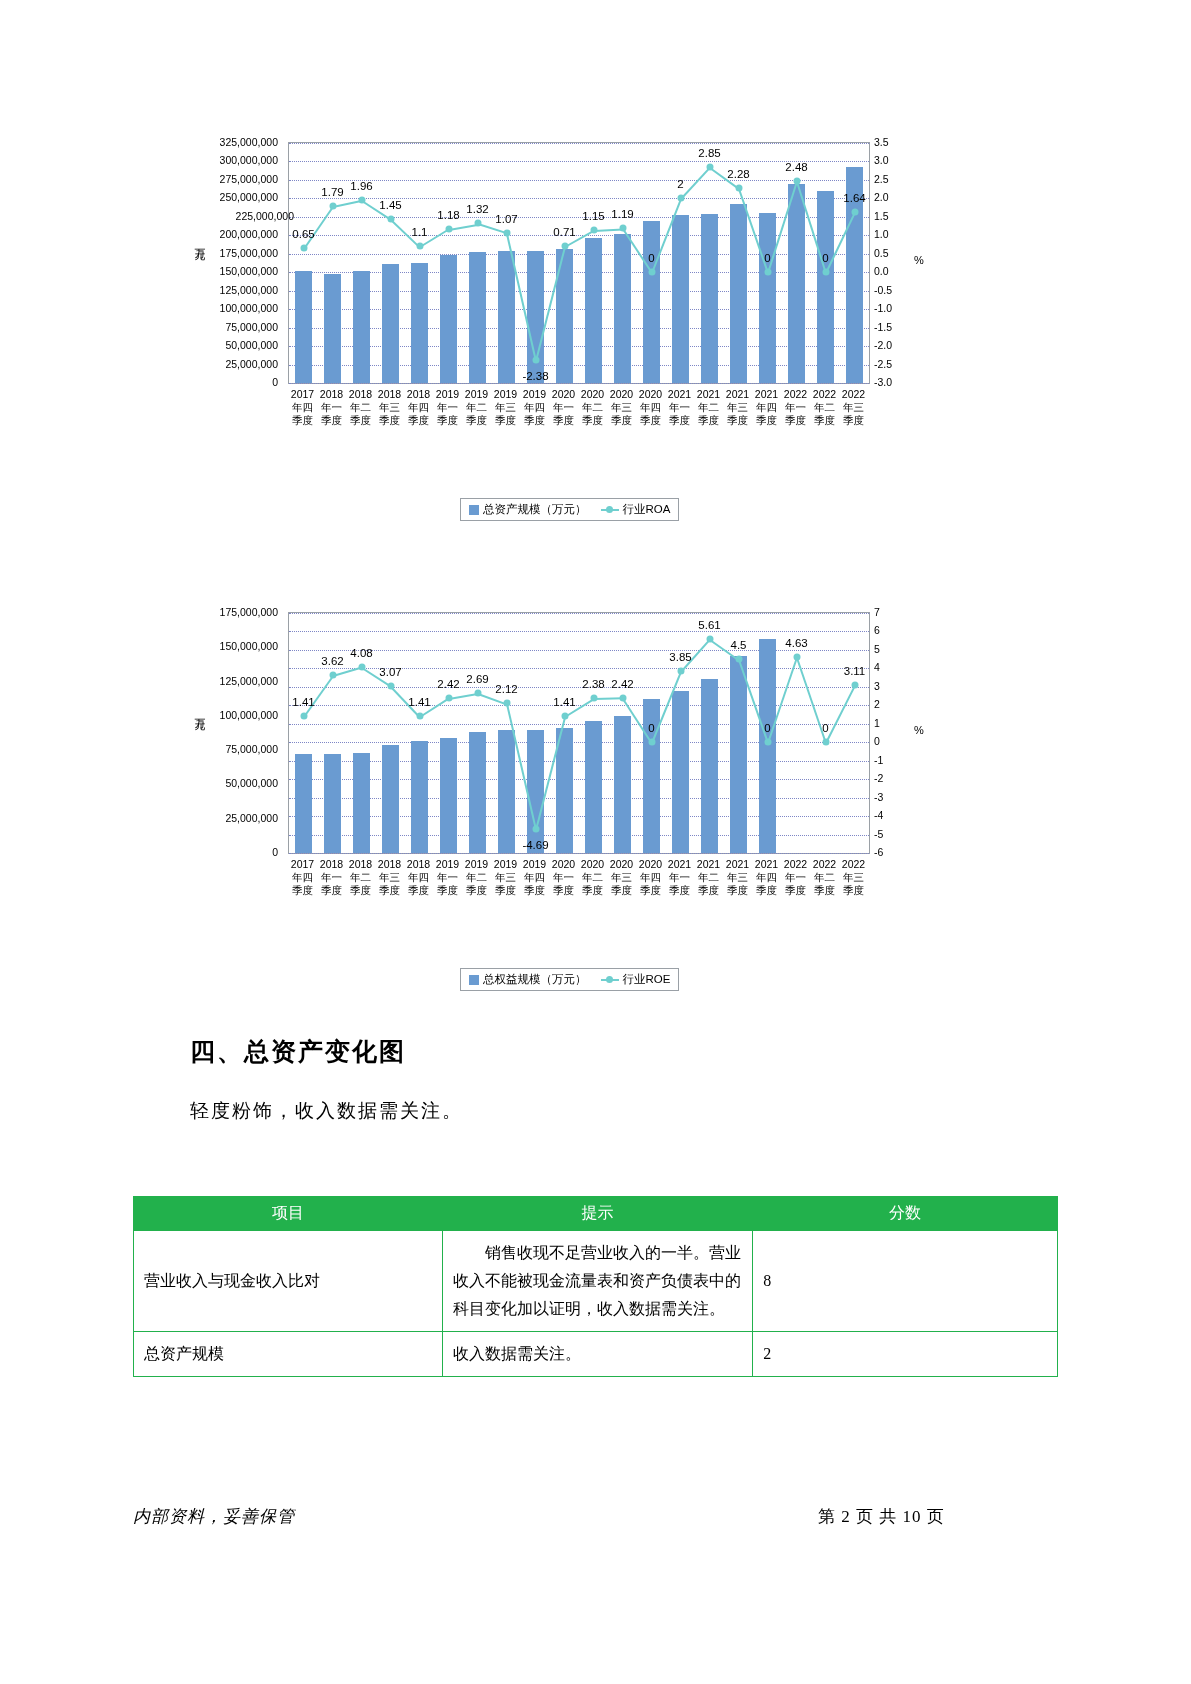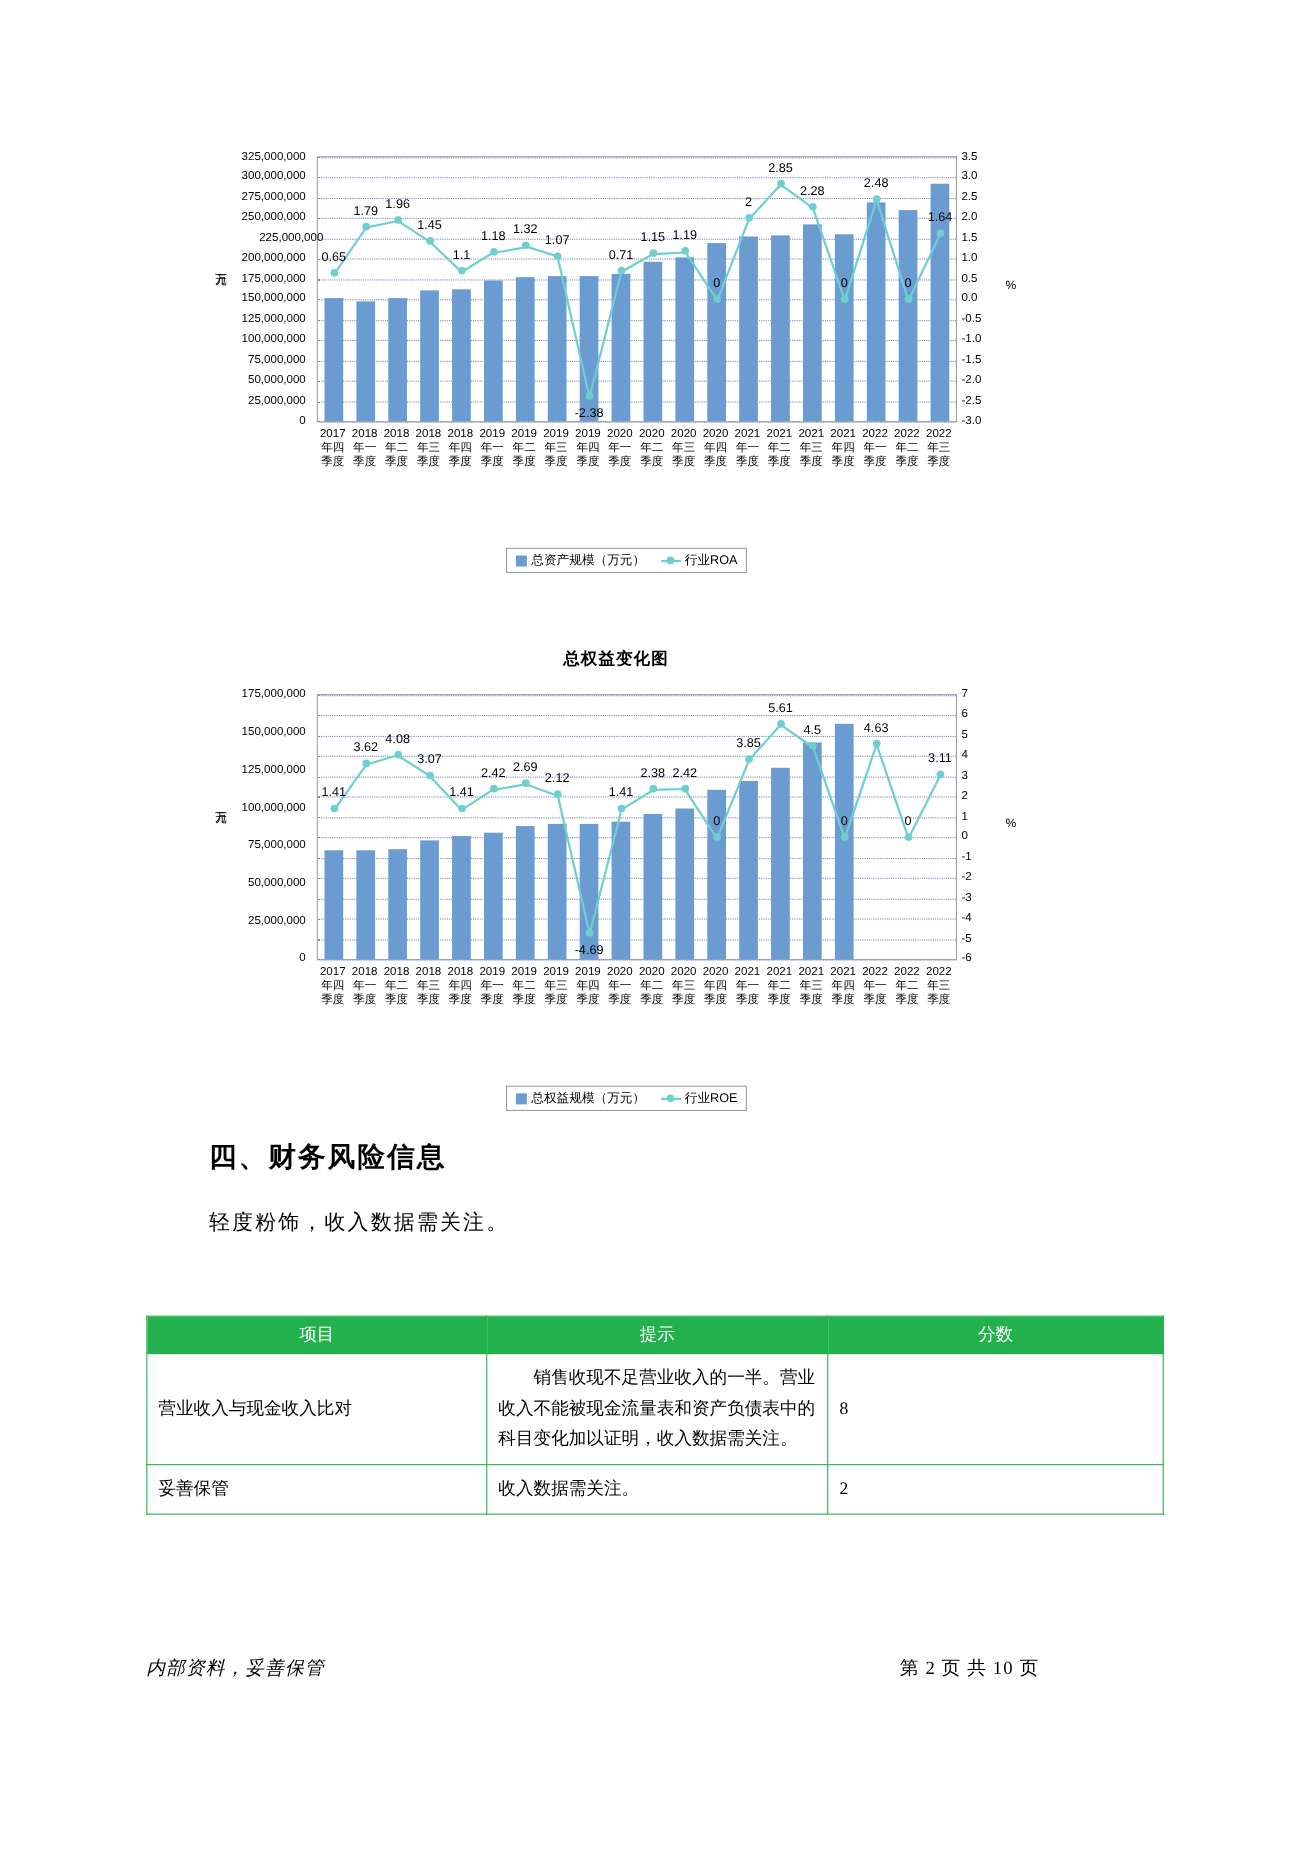--- a/index.html
+++ b/index.html
@@ -233,21 +233,20 @@
           </span>
           <span class="lg">
             <i class="sw-line"></i>
             <span>行业ROA</span>
           </span>
         </div>
       </div>
   </div>
 
   <div class="chart-block" id="chart1" style="left:180px;top:590px;width:760px;height:430px;">
-    <div class="chart-title">总权益变化图</div>
     <div class="plot-wrap" id="plot1" style="position:relative;width:760px;height:400px;margin-top:8px;">
         <div class="plot-frame" style="left: 108px; top: 14px; width: 580px; height: 240px;">
           <div class="gridline" style="top: 240px;"></div>
           <div class="gridline" style="top: 221.538px;"></div>
           <div class="gridline" style="top: 203.077px;"></div>
           <div class="gridline" style="top: 184.615px;"></div>
           <div class="gridline" style="top: 166.154px;"></div>
           <div class="gridline" style="top: 147.692px;"></div>
           <div class="gridline" style="top: 129.231px;"></div>
           <div class="gridline" style="top: 110.769px;"></div>
@@ -384,41 +383,41 @@
             <span>总权益规模（万元）</span>
           </span>
           <span class="lg">
             <i class="sw-line"></i>
             <span>行业ROE</span>
           </span>
         </div>
       </div>
   </div>
 
-  <div class="h2" style="left:190px;top:1035px;">四、财务风险信息</div>
+  <div class="h2" style="left:190px;top:1035px;">四、总资产变化图</div>
 
   <div class="para" style="left:190px;top:1098px;">轻度粉饰，收入数据需关注。</div>
 
 
   <table class="ftable" style="left:133px;top:1196px;width:925px;">
     <thead>
       <tr>
         <th style="width:282px">项目</th>
         <th style="width:283px">提示</th>
         <th style="width:278px">分数</th>
       </tr>
     </thead>
     <tbody>
       <tr>
         <td>营业收入与现金收入比对</td>
         <td style="text-indent:2em">销售收现不足营业收入的一半。营业收入不能被现金流量表和资产负债表中的科目变化加以证明，收入数据需关注。</td>
         <td>8</td>
       </tr>
       <tr>
-        <td>妥善保管</td>
+        <td>总资产规模</td>
         <td>收入数据需关注。</td>
         <td>2</td>
       </tr>
     </tbody>
   </table>
 
   <div class="footer-left" style="left:133px;top:1505px;">内部资料，妥善保管</div>
   <div class="footer-right" style="left:818px;top:1505px;">第 2 页  共 10 页</div>
 
 </div>

